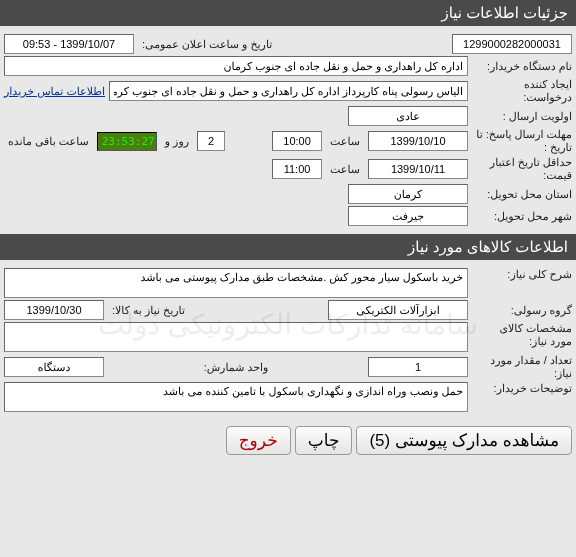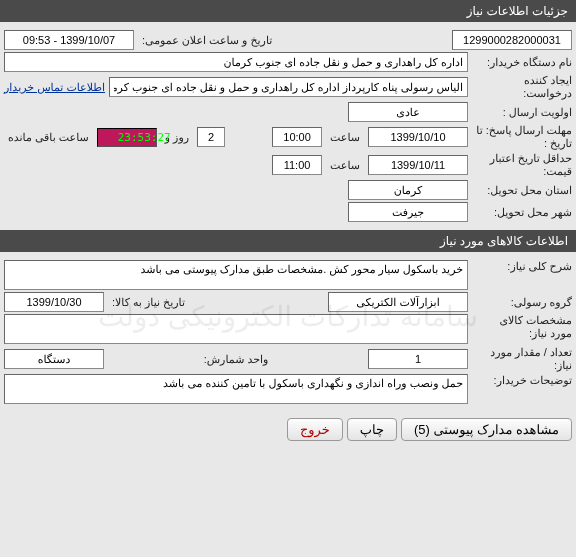--- a/index.html
+++ b/index.html
@@ -8,21 +8,21 @@
   font-family: Tahoma, Arial, sans-serif;
   font-size: 11px;
   background: #e8e8e8;
   direction: rtl;
   width: 576px;
 }
 .section-header {
   background: #4a4a4a;
   color: #fff;
   padding: 4px 8px;
-  font-size: 12px;
+  font-size: 15px;
 }
 .form-body {
   padding: 6px 4px;
   background: #e8e8e8;
 }
 .row {
   display: flex;
   align-items: center;
   margin: 2px 0;
   gap: 4px;
@@ -57,44 +57,44 @@
   text-align: right;
   resize: none;
 }
 .w-full { flex: 1; }
 .link {
   color: #003399;
   text-decoration: underline;
   cursor: pointer;
 }
 .countdown {
-  background: #be185d;
+  background: #4d7c0f;
   color: #00ff00;
   border: 1px inset #555;
-  padding: 2px 20px;
+  padding: 2px 4px;
   font-family: monospace;
   direction: ltr;
   display: inline-block;
   width: 60px;
   text-align: center;
 }
 .buttons {
   display: flex;
   gap: 4px;
   padding: 6px 4px;
   background: #e8e8e8;
   justify-content: flex-start;
 }
 button {
   border: 1px solid #999;
   border-radius: 4px;
   background: linear-gradient(#fdfdfd,#e4e4e4);
   padding: 3px 12px;
   font-family: inherit;
-  font-size: 13px;
+  font-size: 17px;
   cursor: pointer;
 }
 button.red { color: #b00000; }
 .watermark {
   position: relative;
 }
 .watermark::after {
   content: attr(data-wm);
   position: absolute;
   top: 40%; left: 50%;

